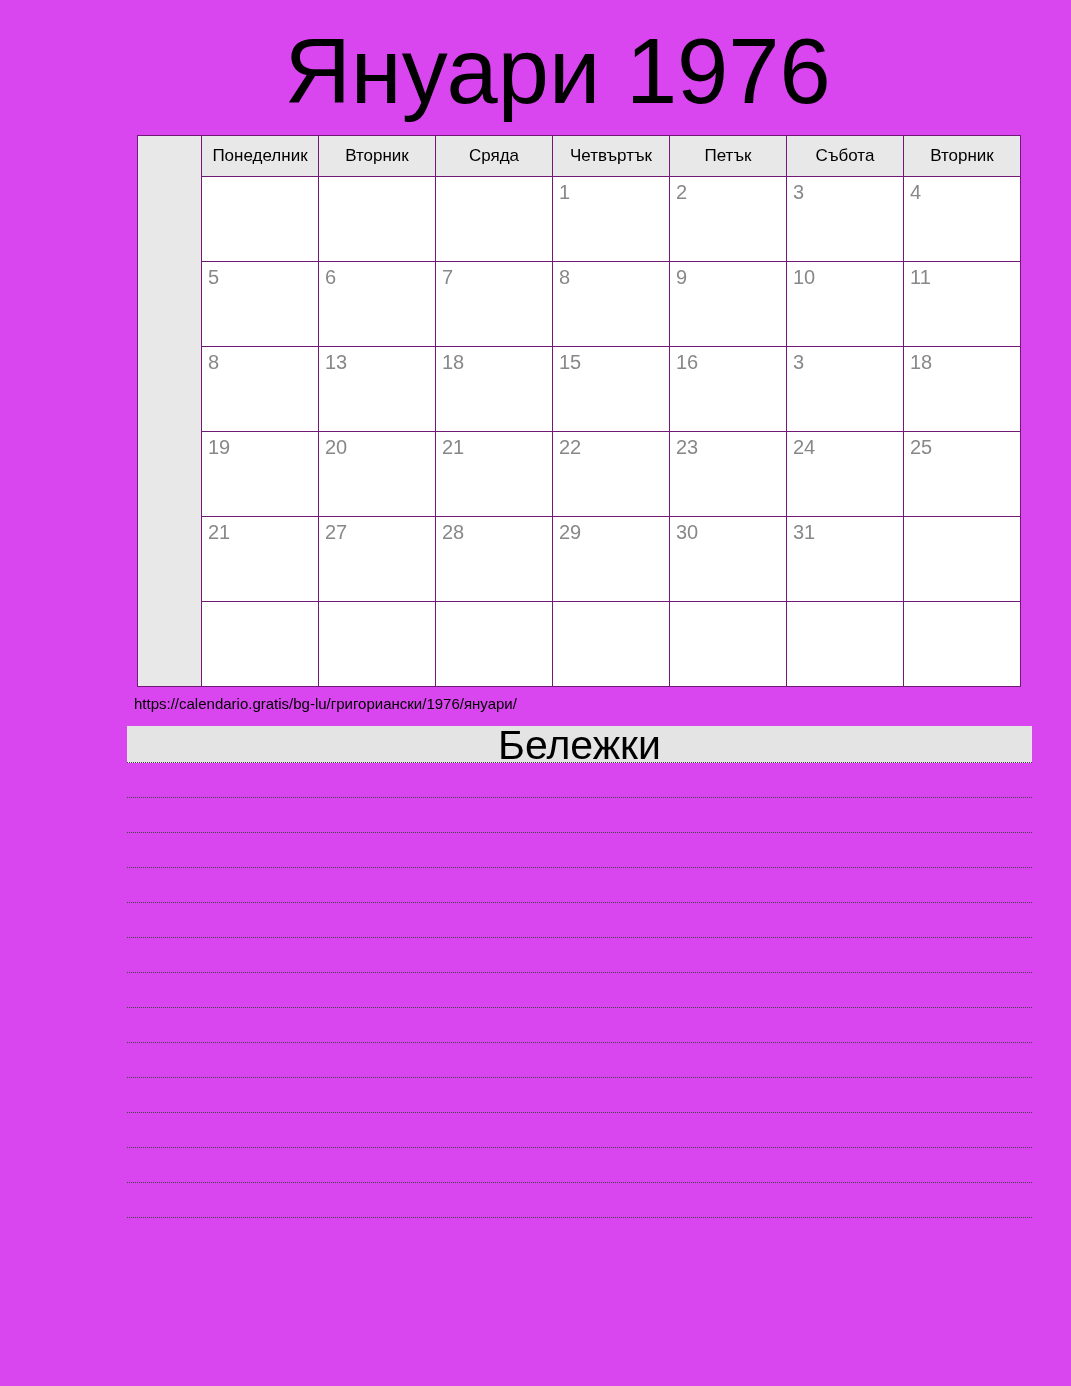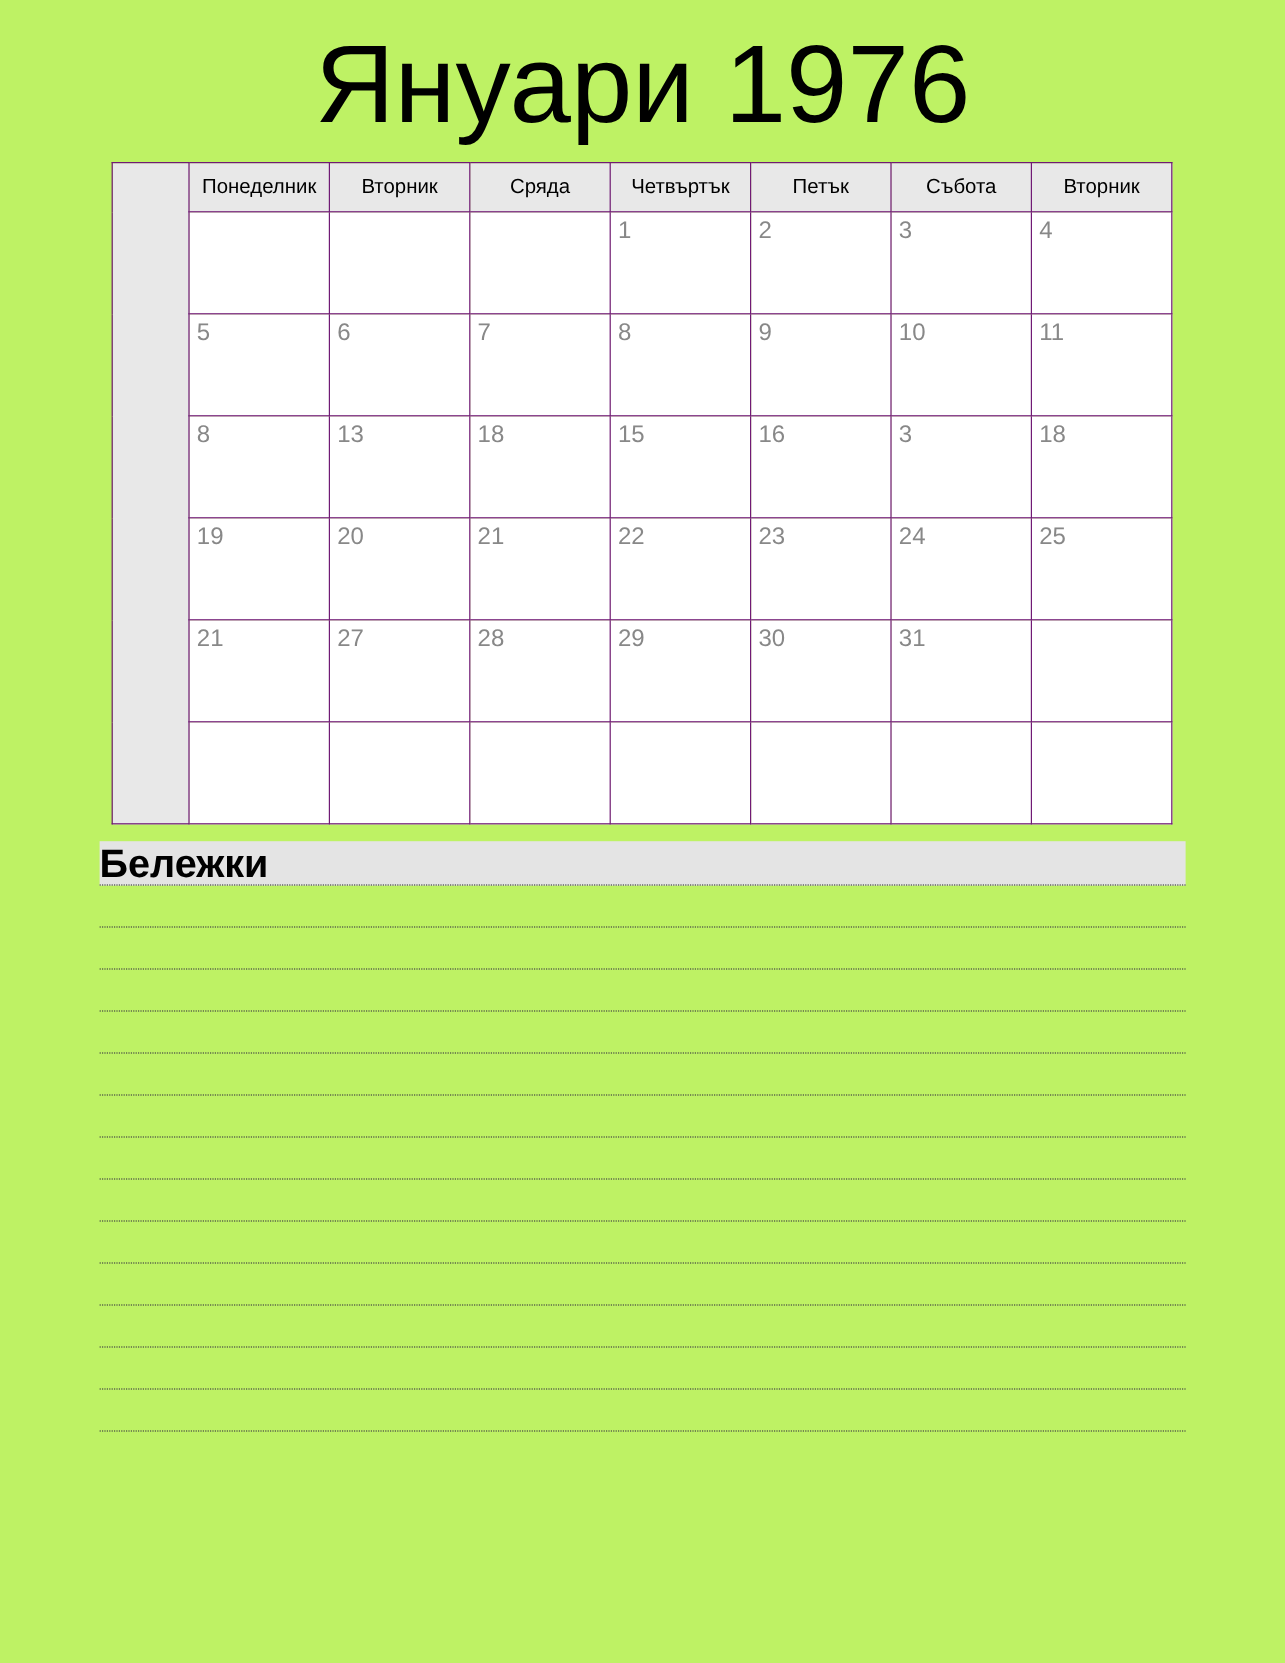--- a/index.html
+++ b/index.html
@@ -7,22 +7,23 @@
     margin: 0;
     padding: 0;
     background: #ffffff;
     font-family: "Liberation Sans", sans-serif;
     color: #000;
   }
   .page {
     position: relative;
     width: 1071px;
     height: 1386px;
-    background: #bef264;
+    background: #d946ef;
     overflow: hidden;
+    padding-left: 44px;
   }
   .title {
     margin: 0;
     padding-top: 22px;
     font-size: 92px;
     font-weight: 400;
     line-height: 1.08;
     text-align: center;
     letter-spacing: 0;
     color: #000;
@@ -69,23 +70,23 @@
     white-space: nowrap;
   }
   .notes {
     margin: 14px 0 0 83px;
     width: 905px;
   }
   .notes-header {
     background: #e4e4e4;
     height: 37px;
     line-height: 38px;
-    text-align: left;
-    font-size: 33px;
-    font-weight: 700;
+    text-align: center;
+    font-size: 41px;
+    font-weight: 400;
     color: #000;
     border-bottom: 1px dotted #444444;
   }
   .note-line {
     height: 35px;
     border-bottom: 1px dotted #444444;
   }
 </style>
 </head>
 <body>
@@ -218,20 +219,21 @@
           <td class="day"></td>
           <td class="day"></td>
           <td class="day"></td>
           <td class="day"></td>
           <td class="day"></td>
           <td class="day"></td>
         </tr>
       </tbody>
   </table>
 
+  <div class="url">https://calendario.gratis/bg-lu/григориански/1976/януари/</div>
 
   <div class="notes">
     <div class="notes-header">Бележки</div>
     <div>
         <div class="note-line"></div>
         <div class="note-line"></div>
         <div class="note-line"></div>
         <div class="note-line"></div>
         <div class="note-line"></div>
         <div class="note-line"></div>

